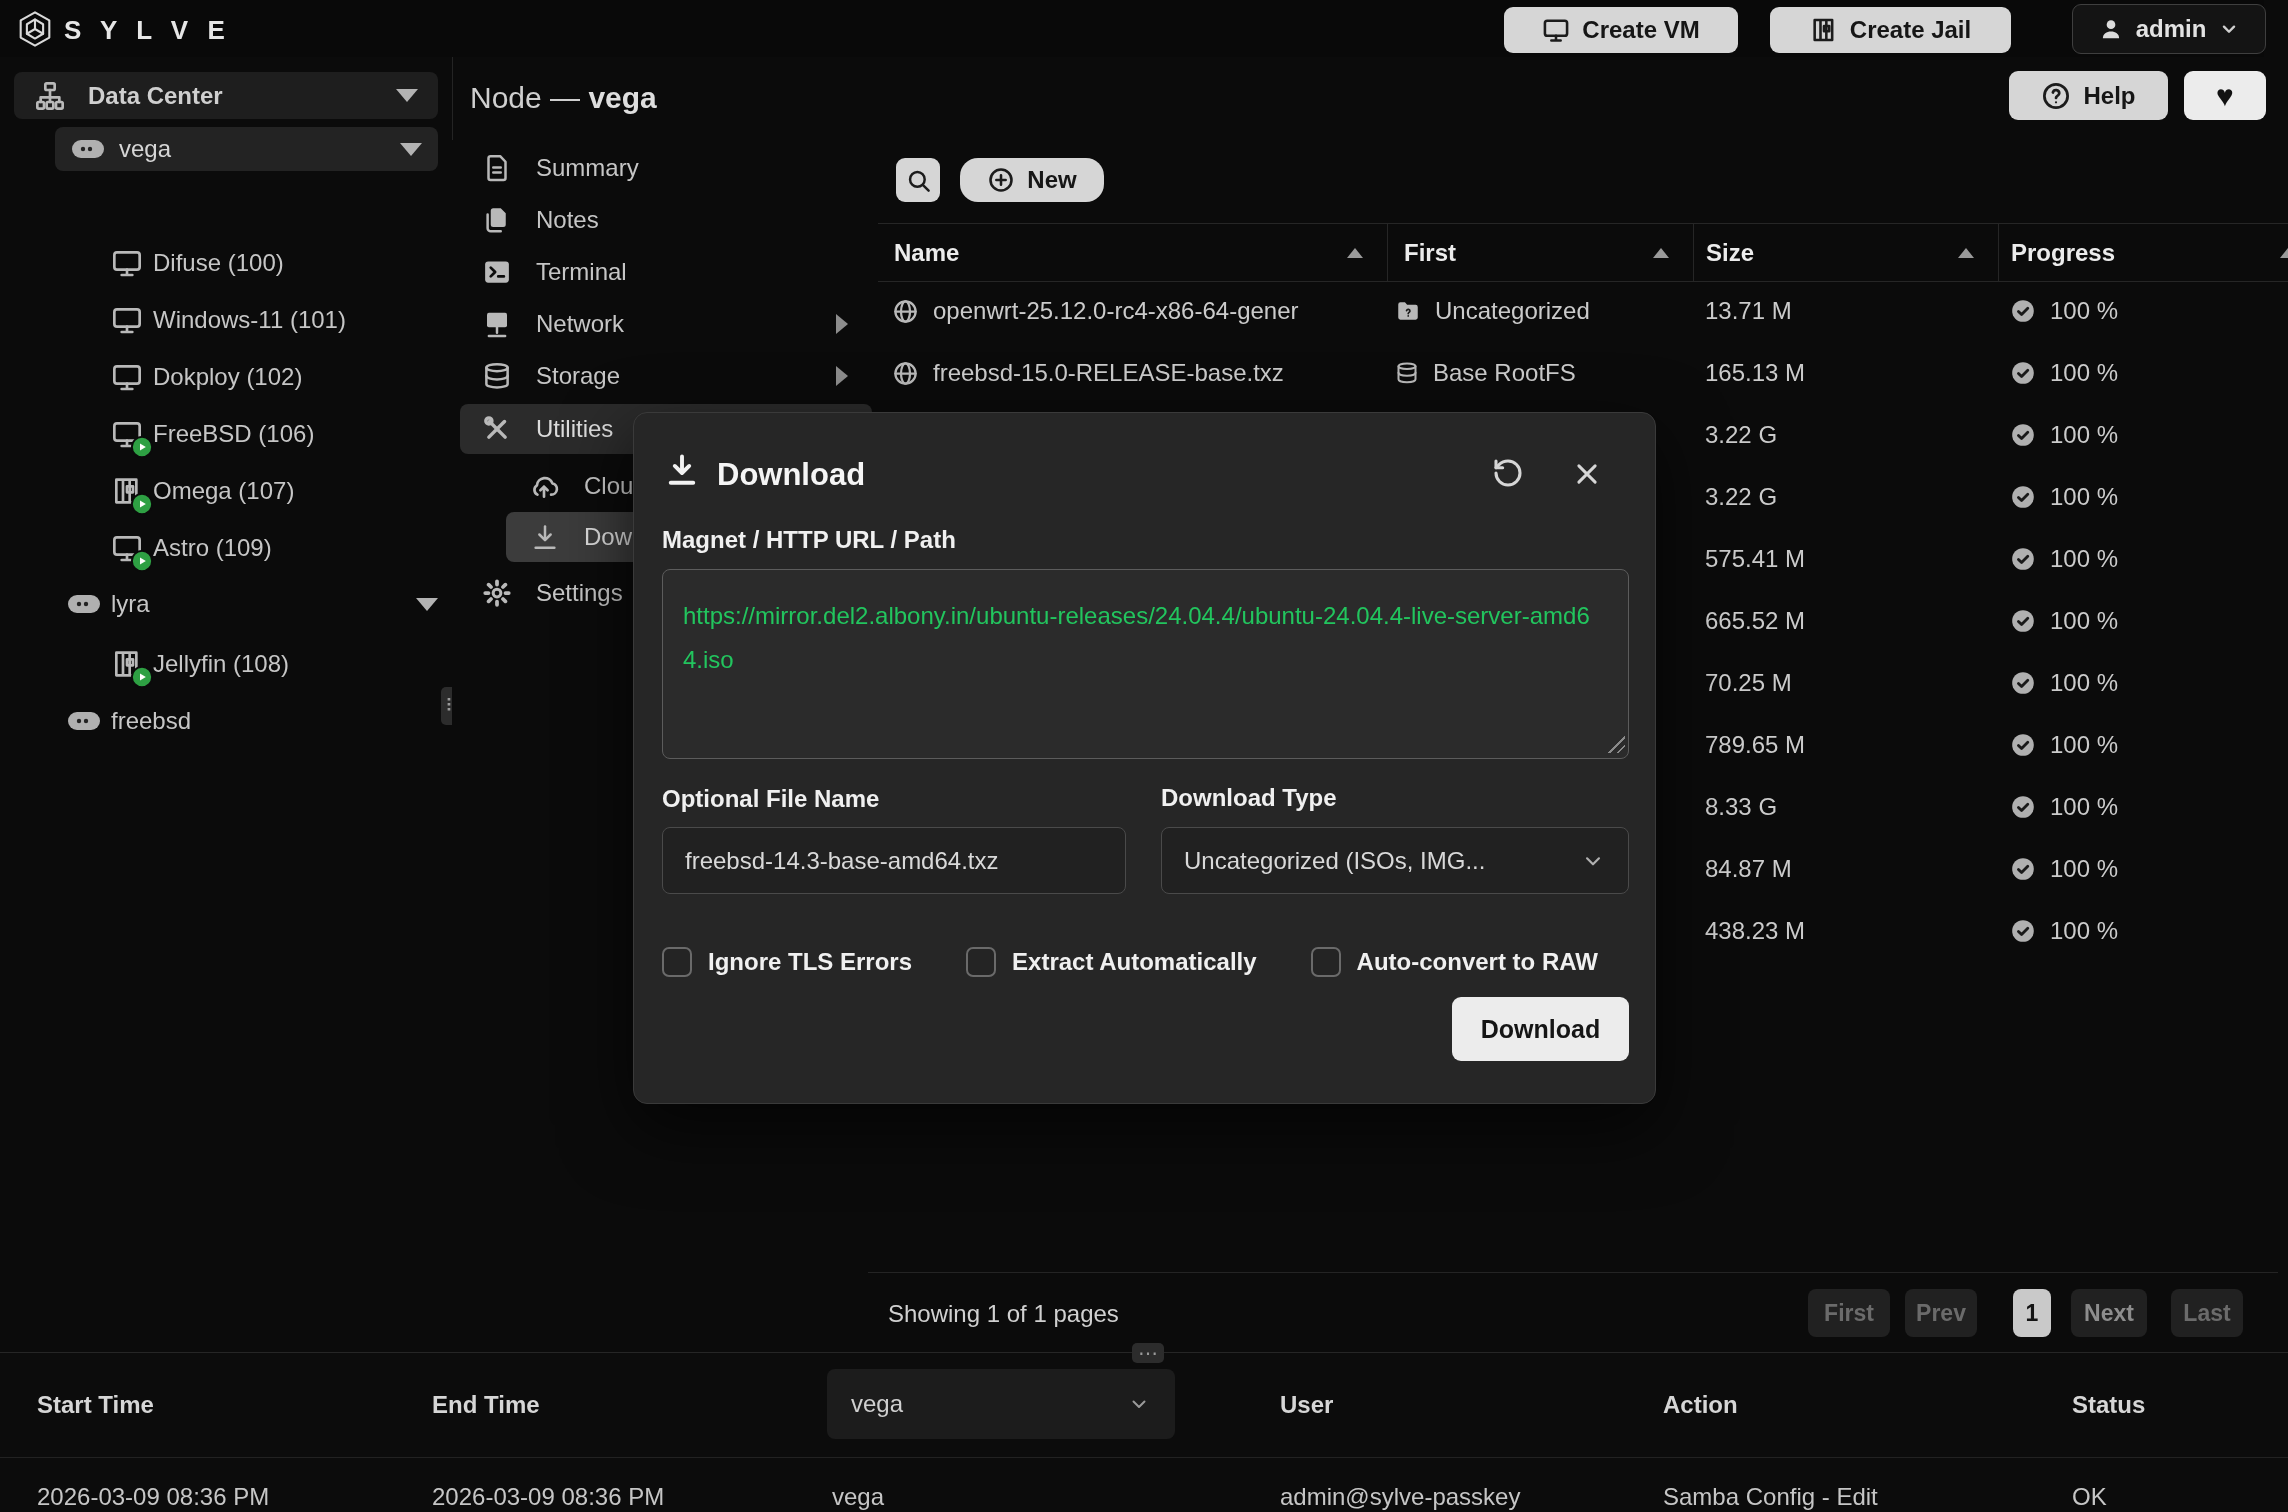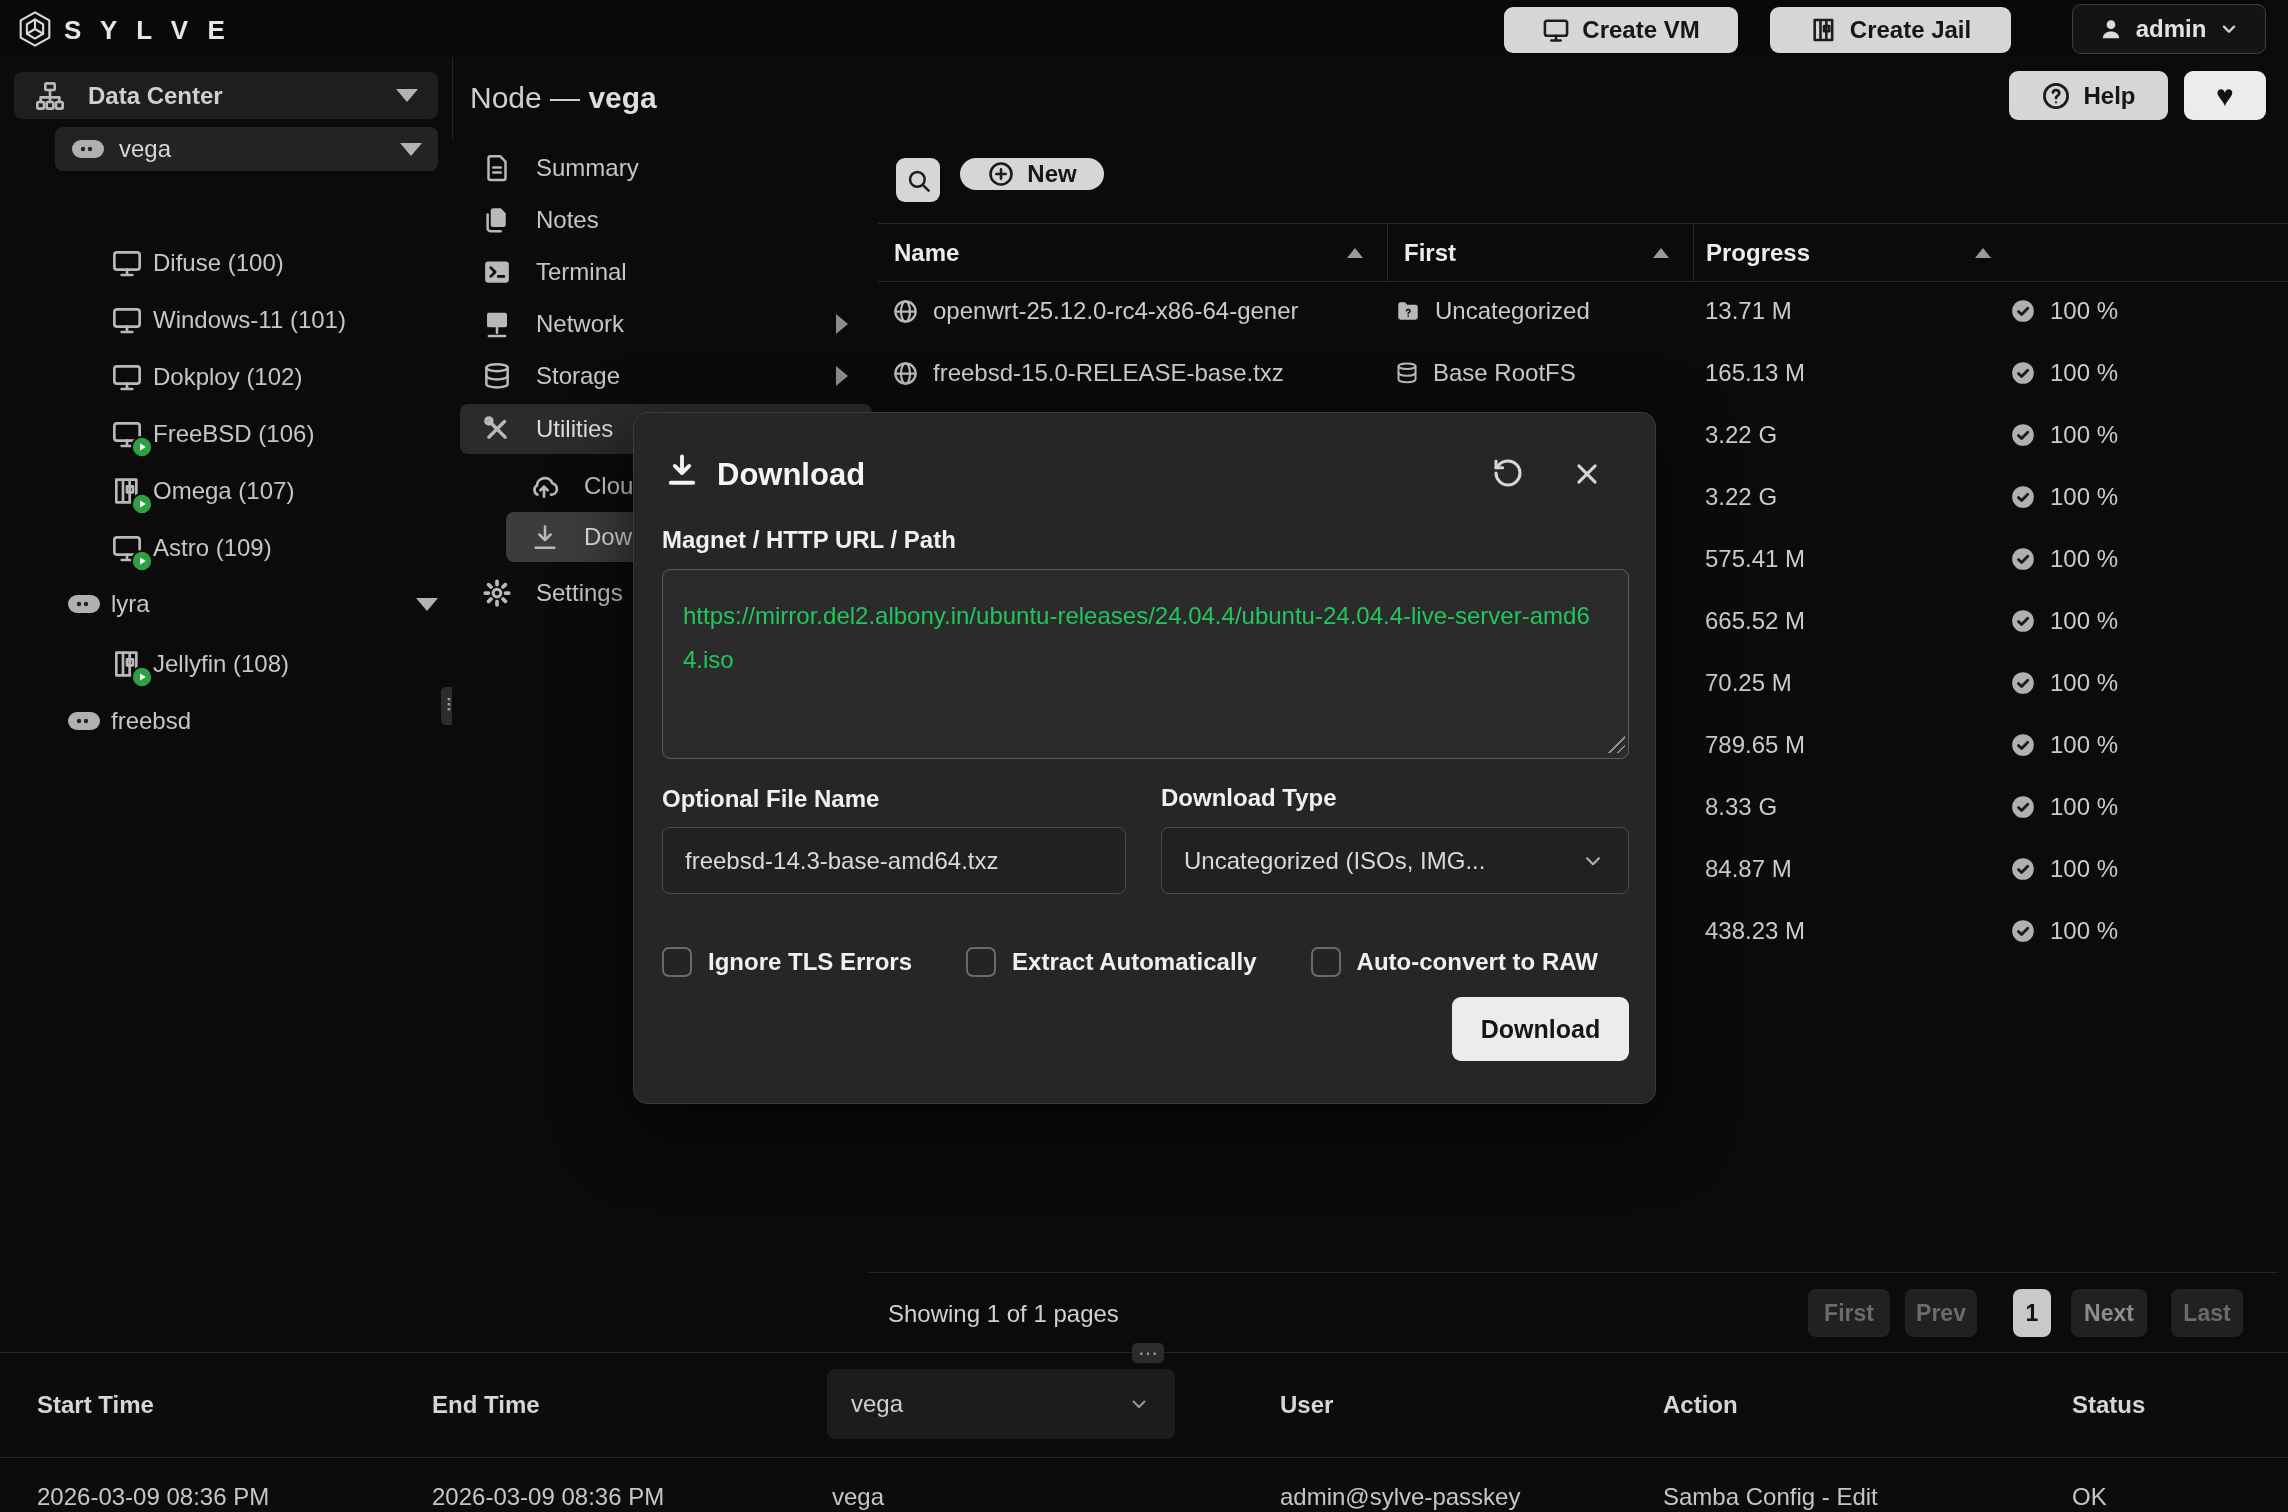--- a/index.html
+++ b/index.html
@@ -403,37 +403,41 @@
 
   <div id="main" class="ab">
     <button class="ab btn-light" style="left:18px;top:18px;width:44px;height:44px;border-radius:9px;">
       <span>
           <svg width="27" height="27" viewBox="0 0 24 24" class="ic-dark">
             <circle cx="11" cy="11" r="6.5"></circle>
             <path d="M15.8 15.8 21 21"></path>
           </svg>
         </span>
     </button>
-    <button class="ab btn-light" style="left:82px;top:18px;width:144px;height:32px;border-radius:18px;">
+    <button class="ab btn-light" style="left:82px;top:18px;width:144px;height:44px;border-radius:18px;">
       <span>
           <svg width="28" height="28" viewBox="0 0 24 24" class="ic-dark">
             <circle cx="12" cy="12" r="9"></circle>
             <path d="M12 8v8M8 12h8"></path>
           </svg>
         </span>
       <span>New</span>
     </button>
 
     <div class="thead">
       <div class="th w-name">
           <span>Name</span>
           <span class="sortarrow"></span>
         </div>
       <div class="th w-type">
           <span>First</span>
+          <span class="sortarrow"></span>
+        </div>
+      <div class="th w-size">
+          <span>Size</span>
           <span class="sortarrow"></span>
         </div>
       <div class="th w-prog">
           <span>Progress</span>
           <span class="sortarrow" style="right:-8px;"></span>
         </div>
     </div>
 
     <div class="trow" style="top:140px;">
       <div class="td w-name">

